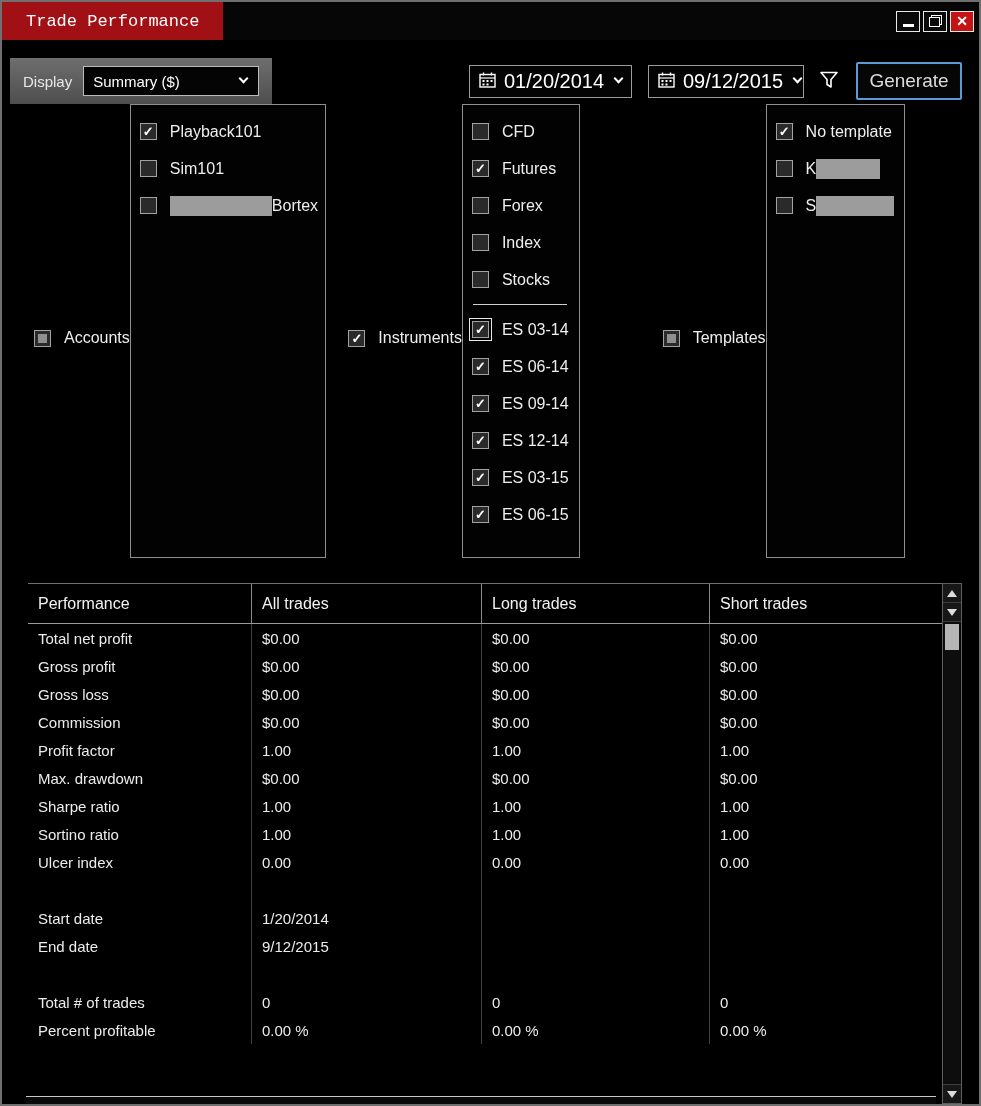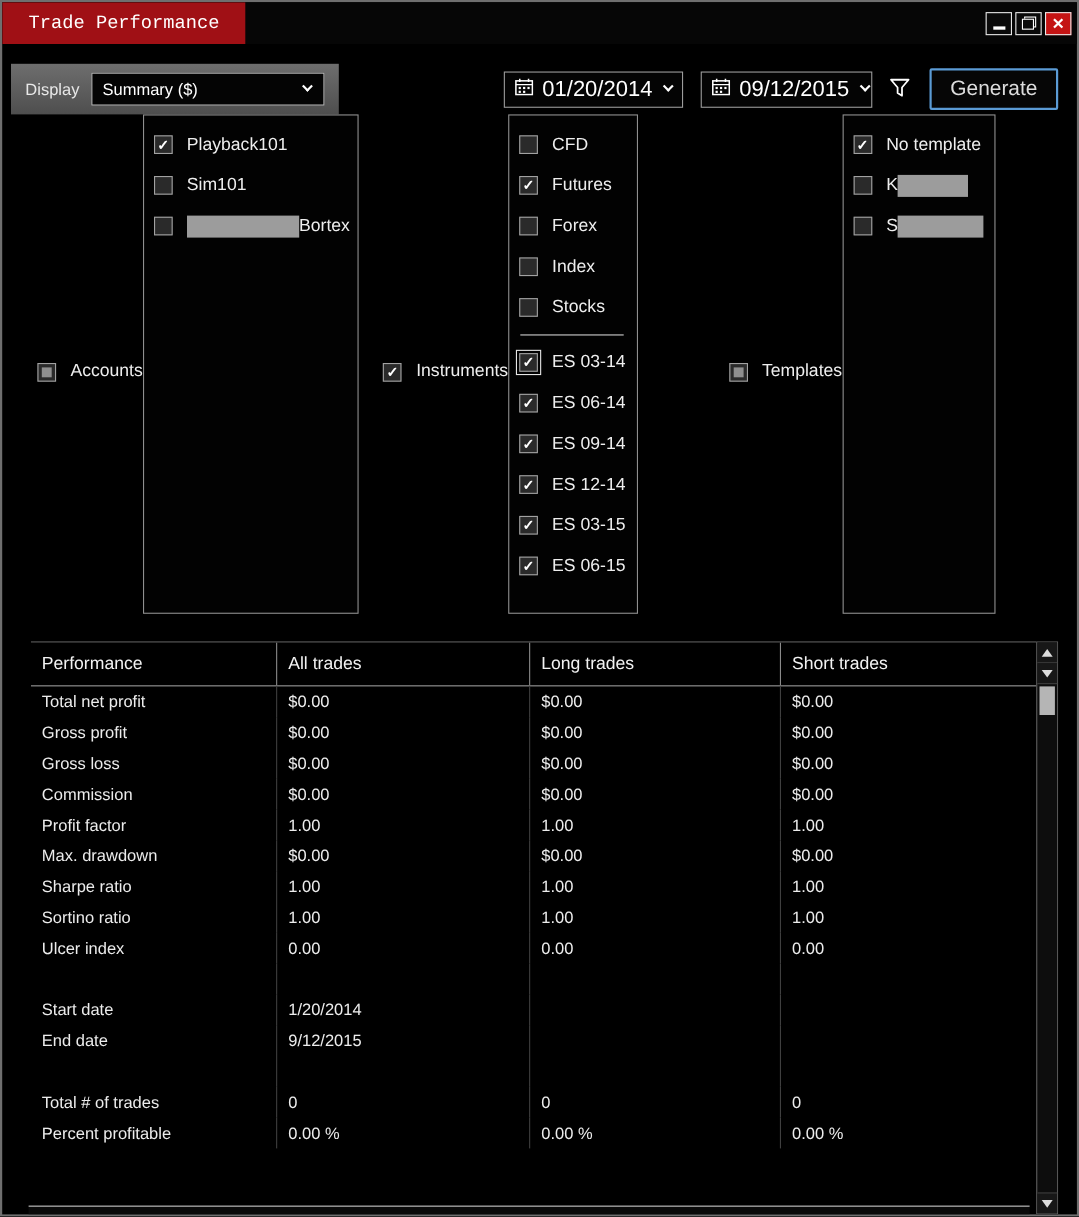--- a/index.html
+++ b/index.html
@@ -48,21 +48,21 @@
   }
   .win-btn.close { background: var(--close-red, #c41414); color: #fff; font-size: 14px; font-weight: bold; }
   .glyph-min { width: 11px; height: 3px; background: #fff; margin-top: 9px; }
   .glyph-max { position: relative; width: 13px; height: 12px; }
   .glyph-max::before { content: ""; position: absolute; right: 0; top: 0; width: 9px; height: 8px; border: 1px solid #fff; }
   .glyph-max::after  { content: ""; position: absolute; left: 0; bottom: 0; width: 9px; height: 8px; border: 1px solid #fff; background: #0a0a0a; }
 
   
   .toolbar { margin: 18px 8px 0 8px; display: flex; align-items: center; flex: 0 0 auto; }
   .display-group {
-    width: 298px; height: 46px;
+    width: 262px; height: 46px;
     background: linear-gradient(#6e6e6e, #4e4e4e);
     display: flex; align-items: center; gap: 11px;
     padding: 0 13px;
   }
   .display-label { color: #e8e8e8; font-size: 15px; }
   .display-select {
     flex: 1; height: 30px;
     background: #040404;
     border: 1px solid #bcbcbc;
     color: #fff; font-size: 15px;
@@ -78,21 +78,21 @@
     padding: 0 9px;
     color: #fff; font-size: 20px;
     cursor: pointer;
   }
   .date-picker .dp-value { flex: 1; }
   .date-picker.second { margin-left: 16px; width: 156px; }
   .chev-box { width: 12px; height: 12px; display: flex; align-items: flex-start; justify-content: center; flex: 0 0 auto; }
   .chev { width: 7px; height: 7px; border-right: 2px solid #fff; border-bottom: 2px solid #fff; transform: rotate(45deg); margin-top: 0; }
   .filter-button { margin: 0 17px 0 15px; background: none; border: none; cursor: pointer; display: flex; align-items: center; }
   .generate-button {
-    width: 117px; height: 38px;
+    width: 106px; height: 38px;
     background: #060606;
     border: 2px solid var(--generate-blue, #5b9bd5);
     border-radius: 2px;
     color: #dcdcdc; font-size: 19px;
     font-family: "Liberation Sans", sans-serif;
     margin-right: 9px;
     cursor: pointer;
   }
 
   

